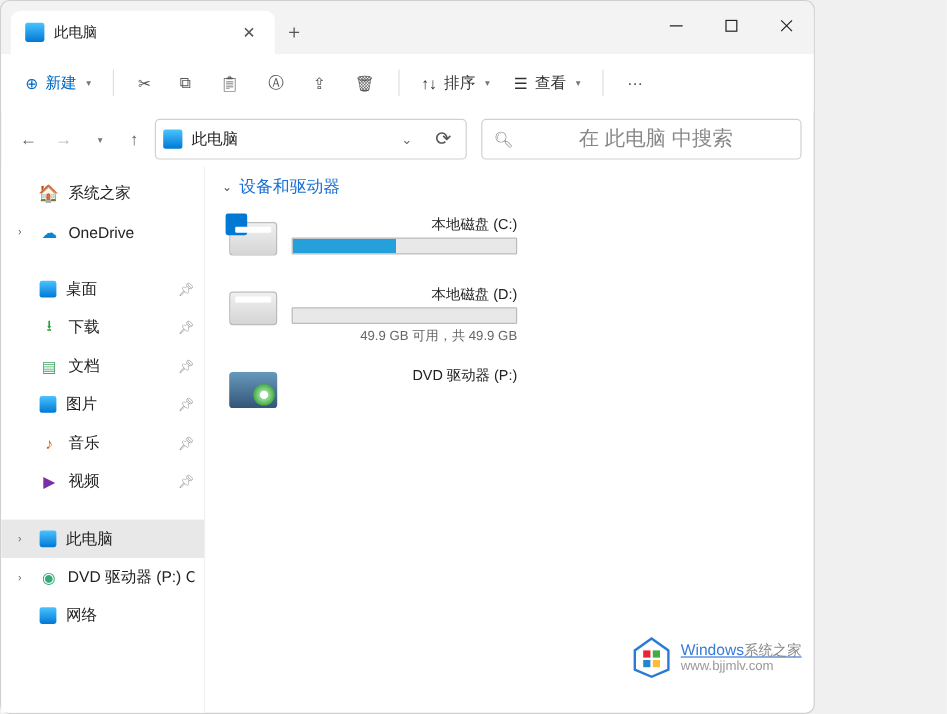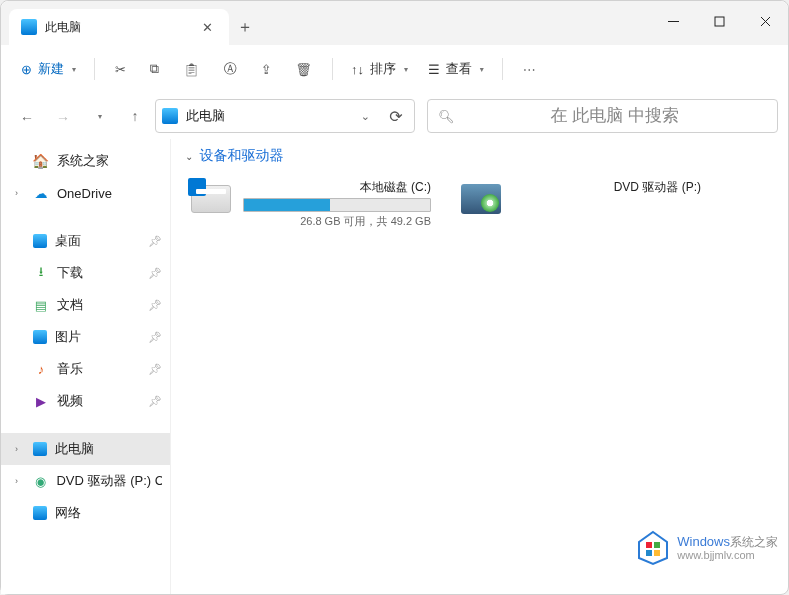--- a/index.html
+++ b/index.html
@@ -1,17 +1,17 @@
 <!DOCTYPE html>
 <html><head>
 <meta charset="utf-8">
 <style>
 * { margin: 0; padding: 0; box-sizing: border-box; font-family: "Segoe UI", "Microsoft YaHei", sans-serif; }
 body { background: #f0f0f0; width: 789px; height: 595px; overflow: hidden; }
-.window { width: 789px; height: 595px; background: #fff; border: 1px solid #d0d0d0; border-radius: 8px; display: flex; flex-direction: column; position: relative; }
+.window { width: 679px; height: 595px; background: #fff; border: 1px solid #d0d0d0; border-radius: 8px; display: flex; flex-direction: column; position: relative; }
 
 
 .titlebar { height: 44px; background: #f3f3f3; border-radius: 8px 8px 0 0; display: flex; align-items: flex-start; }
 .tab { height: 36px; margin-top: 8px; margin-left: 8px; background: #fff; border-radius: 8px 8px 0 0; display: flex; align-items: center; padding: 0 12px; gap: 8px; min-width: 220px; position: relative; }
 .tab-icon { width: 16px; height: 16px; background: linear-gradient(#4ac3ff,#0078d4); border-radius: 2px; }
 .tab-title { font-size: 12px; color: #222; flex: 1; }
 .tab-close { font-size: 13px; color: #555; cursor: pointer; padding: 2px 4px; }
 .new-tab { width: 32px; height: 36px; margin-top: 8px; display: flex; align-items: center; justify-content: center; color: #555; font-size: 16px; cursor: pointer; }
 .win-controls { margin-left: auto; display: flex; height: 40px; }
 .win-btn { width: 46px; display: flex; align-items: center; justify-content: center; color: #222; font-size: 14px; cursor: pointer; }
@@ -67,21 +67,21 @@
 .drive-bar { height: 14px; border: 1px solid #bbb; background: #e8e8e8; border-radius: 1px; overflow: hidden; }
 .drive-bar-fill { height: 100%; background: #26a0da; }
 .drive-stat { color: #666; font-size: 11px; }
 
 .status { height: 24px; border-top: 1px solid #e5e5e5; display: flex; align-items: center; padding: 0 12px; font-size: 12px; color: #1a6fd6; }
 
 .watermark { position: absolute; right: 10px; bottom: 28px; display: flex; align-items: center; gap: 6px; }
 .wm-logo { width: 36px; height: 36px; position: relative; }
 .wm-logo svg { width: 36px; height: 36px; }
 .wm-text { display: flex; flex-direction: column; line-height: 1.1; }
-.wm-l1 { font-size: 13px; color: #3a7bd6; font-weight: 500; }
+.wm-l1 { font-size: 13px; color: #3a7bd6; font-weight: 500; text-decoration: underline; }
 .wm-l1 .g { color: #888; font-size: 12px; }
 .wm-l2 { font-size: 11px; color: #999; }
 </style>
 </head>
 <body>
 
 <div class="window">
 
   <div class="titlebar">
     <div class="tab">
@@ -248,24 +248,35 @@
 
         <div class="drive">
           <div class="drive-icon">
               <div class="disk-shape win"></div>
             </div>
           <div class="drive-info">
             <div class="drive-name">本地磁盘 (C:)</div>
             <div class="drive-bar">
                 <div class="drive-bar-fill" style="width:46%"></div>
               </div>
-            <div class="drive-stat">26.8 GB 可用，共 49.2 GB</div>
           </div>
         </div>
 
+        <div class="drive">
+          <div class="drive-icon">
+              <div class="disk-shape"></div>
+            </div>
+          <div class="drive-info">
+            <div class="drive-name">本地磁盘 (D:)</div>
+            <div class="drive-bar">
+                <div class="drive-bar-fill" style="width:0%"></div>
+              </div>
+            <div class="drive-stat">49.9 GB 可用，共 49.9 GB</div>
+          </div>
+        </div>
 
         <div class="drive">
           <div class="drive-icon">
               <div class="dvd-shape"></div>
             </div>
           <div class="drive-info">
             <div class="drive-name">DVD 驱动器 (P:)</div>
           </div>
         </div>
 

